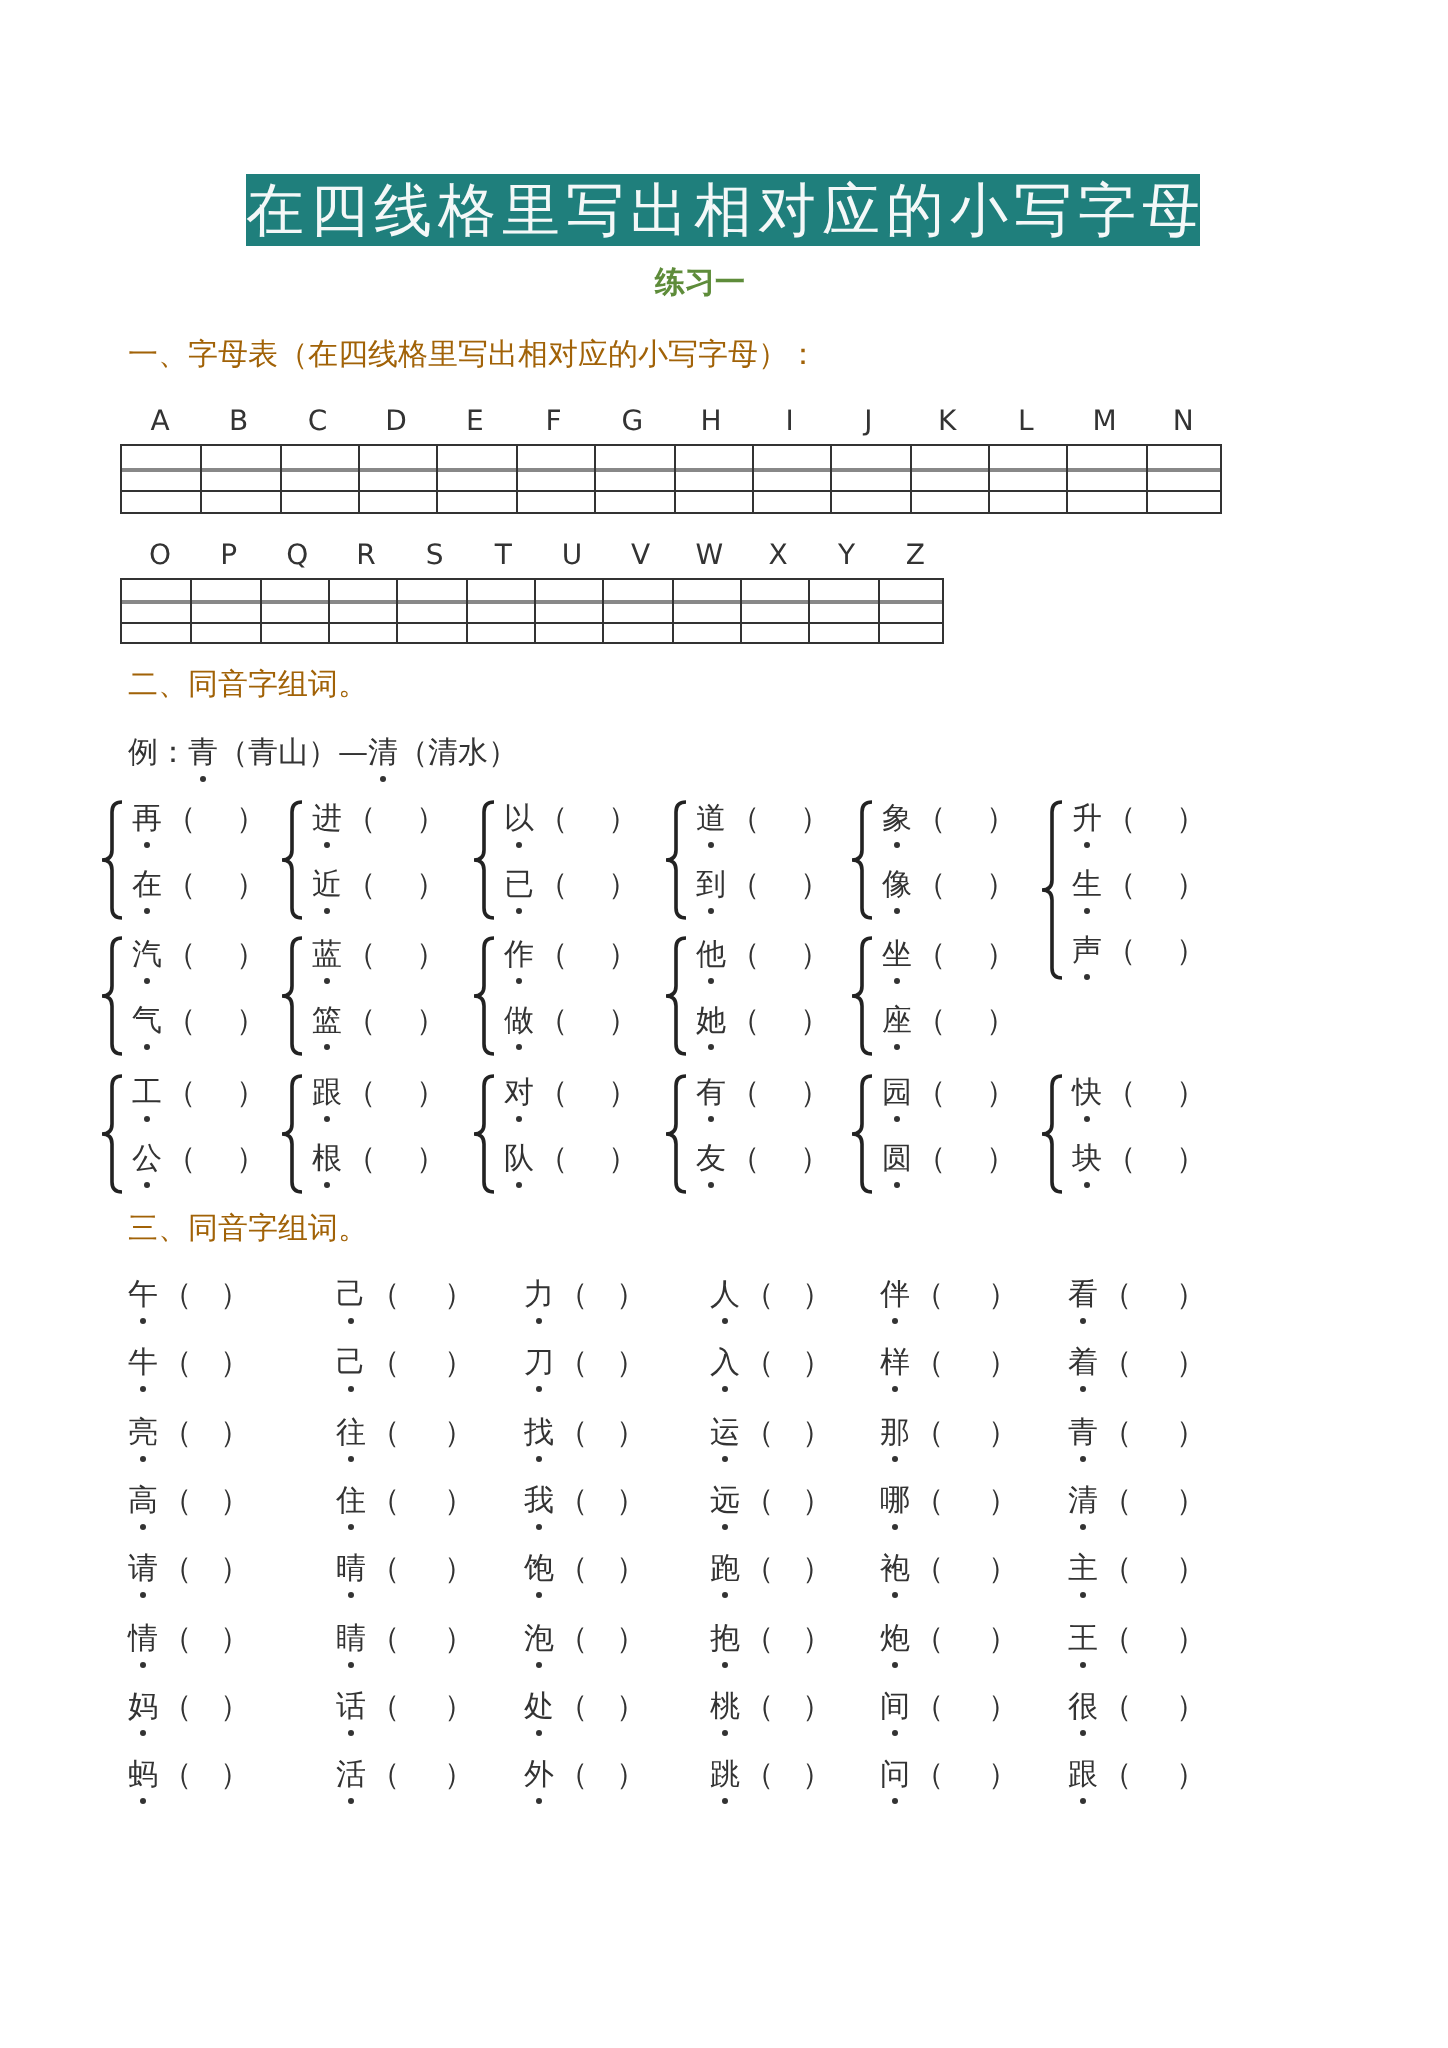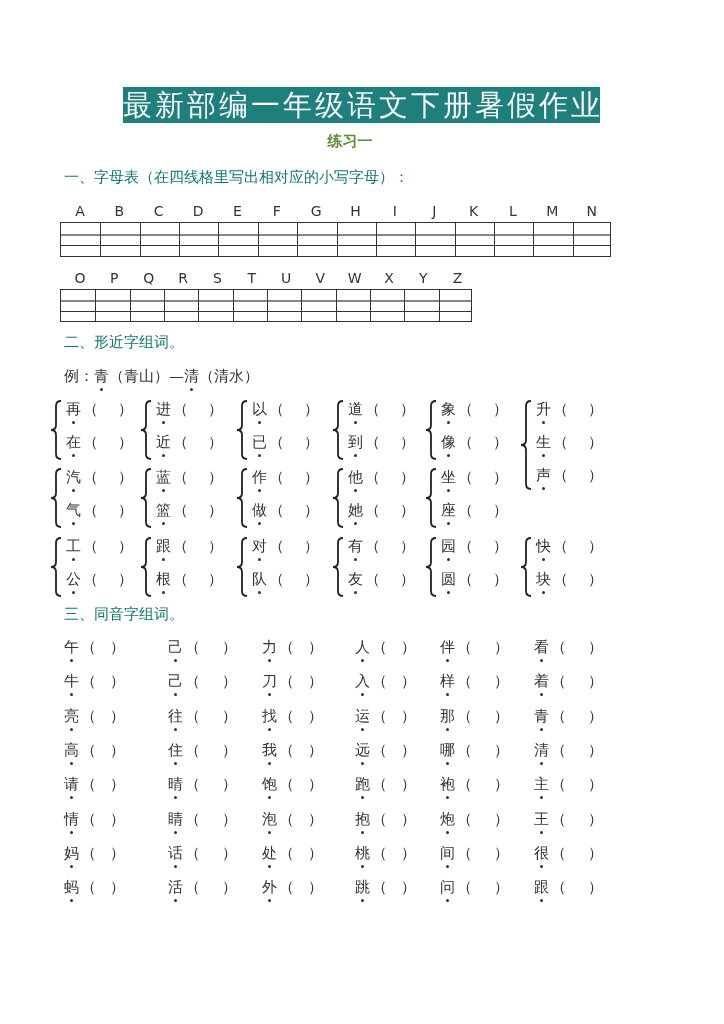--- a/index.html
+++ b/index.html
@@ -5,39 +5,39 @@
   html, body { margin:0; padding:0; background:#ffffff; }
   body { width:724px; height:1024px; position:relative; overflow:hidden;
          font-family:"DejaVu Serif", "Liberation Serif", serif; color:#333; }
   .title-bar { position:absolute; left:123px; top:87px; width:477px; height:36px;
                background:#1f7f7c; color:#f4f8f8; font-size:29px; line-height:36px;
                text-align:center; letter-spacing:3px; white-space:nowrap;
                font-family:"DejaVu Serif", serif; }
   .subtitle { position:absolute; left:0; width:700px; top:132px; text-align:center;
               color:#5e8c3a; font-weight:bold; font-size:15px;
               font-family:"DejaVu Sans", sans-serif; }
-  .section-head { position:absolute; left:64px; font-size:15px; color:#0f766e; white-space:nowrap;text-align:center; }
+  .section-head { position:absolute; left:64px; font-size:15px; color:#a16207; white-space:nowrap;text-align:center; }
   .letters { position:absolute; font-family:"DejaVu Sans", sans-serif; font-size:14px; color:#333; }
   .letters span { position:absolute; top:0; transform:translateX(-50%); }
   .grid { position:absolute; border:1.5px solid #333; box-sizing:border-box; }
   .grid .hline { position:absolute; left:0; right:0; height:0; }
   .grid .vline { position:absolute; top:0; bottom:0; width:0; border-left:1.2px solid #333; }
   .example { position:absolute; left:64px; top:367px; font-size:15px; white-space:nowrap; }
   .dot { position:relative; display:inline-block; }
   .dot::after { content:""; position:absolute; left:50%; bottom:-5px; width:3px; height:3px;
                 margin-left:-1.5px; border-radius:50%; background:#333; }
   .group { position:absolute; }
   .brace { position:absolute; left:0; top:0; }
   .entry { position:absolute; font-size:15px; white-space:nowrap; }
   .xj-cell { position:absolute; font-size:15px; white-space:nowrap; }
 </style>
 </head>
 <body>
 
-<div class="title-bar">最新部编一年级语文下册暑假作业</div>
+<div class="title-bar">在四线格里写出相对应的小写字母</div>
 <div class="subtitle">练习一</div>
 
 <div class="section-head" style="top:168px">一、字母表（在四线格里写出相对应的小写字母）：</div>
 <div class="letters" id="letters1" style="left:0; top:203px; width:724px; height:18px;">
     <span style="left: 80px;">A</span>
     <span style="left: 119.357px;">B</span>
     <span style="left: 158.714px;">C</span>
     <span style="left: 198.071px;">D</span>
     <span style="left: 237.429px;">E</span>
     <span style="left: 276.786px;">F</span>
@@ -90,21 +90,21 @@
     <div class="vline" style="left: 137.333px;"></div>
     <div class="vline" style="left: 171.667px;"></div>
     <div class="vline" style="left: 206px;"></div>
     <div class="vline" style="left: 240.333px;"></div>
     <div class="vline" style="left: 274.667px;"></div>
     <div class="vline" style="left: 309px;"></div>
     <div class="vline" style="left: 343.333px;"></div>
     <div class="vline" style="left: 377.667px;"></div>
   </div>
 
-<div class="section-head" style="top:333px">二、形近字组词。</div>
+<div class="section-head" style="top:333px">二、同音字组词。</div>
 <div class="example">
   <span>例：</span><span class="dot">青</span><span>（青山）</span><span>—</span><span class="dot">清</span><span>（清水）</span>
 </div>
 <div id="homophones">
     <div class="group" style="left: 50px; top: 400px;">
       <div class="brace"><svg width="12" height="60" viewBox="0 0 12 60">
           <path d="M11 1 Q6 1 6 6 L6 25 Q6 30 1 30 Q6 30 6 35 L6 54 Q6 59 11 59" fill="none" stroke="#222" stroke-width="1.8"></path>
         </svg></div>
       <div class="entry" style="left: 16px; top: 0px;"><span class="dot">再</span><span style="margin-left: 2px;">（</span><span style="margin-left: 20px;">）</span></div>
       <div class="entry" style="left: 16px; top: 33px;"><span class="dot">在</span><span style="margin-left: 2px;">（</span><span style="margin-left: 20px;">）</span></div>

